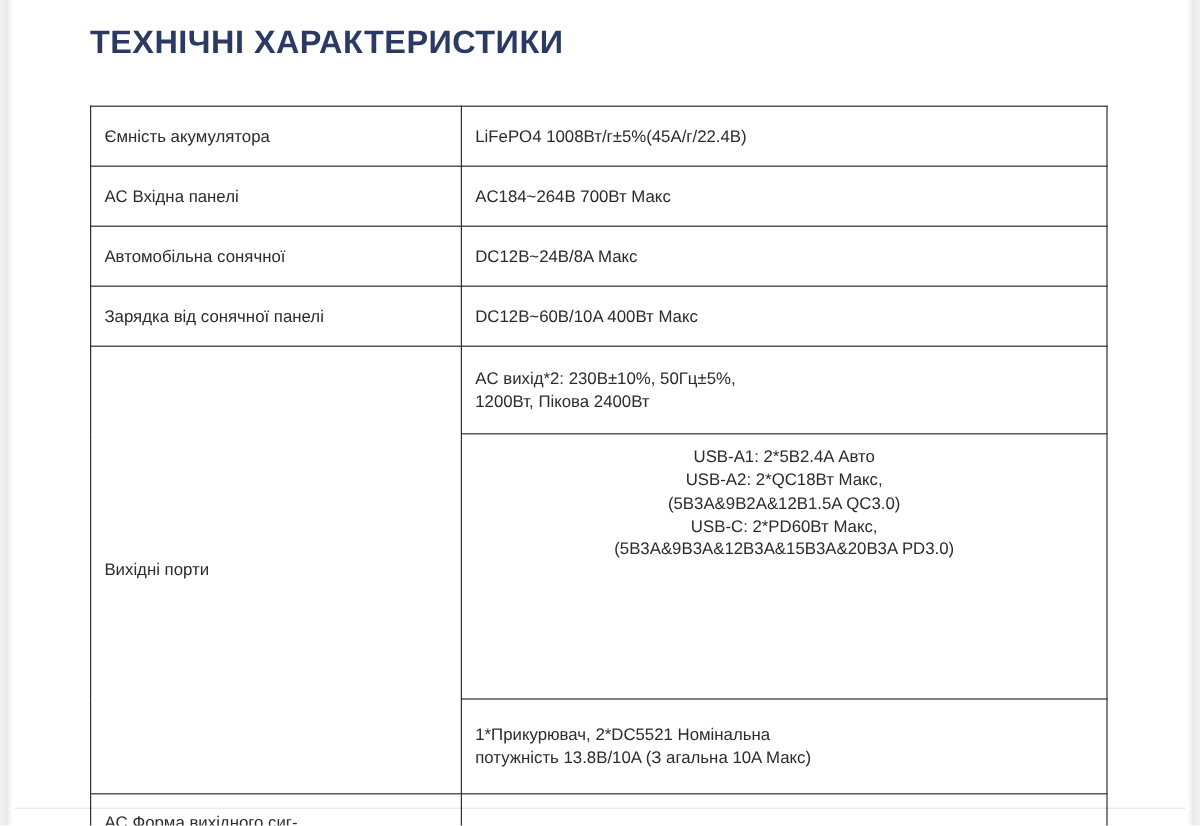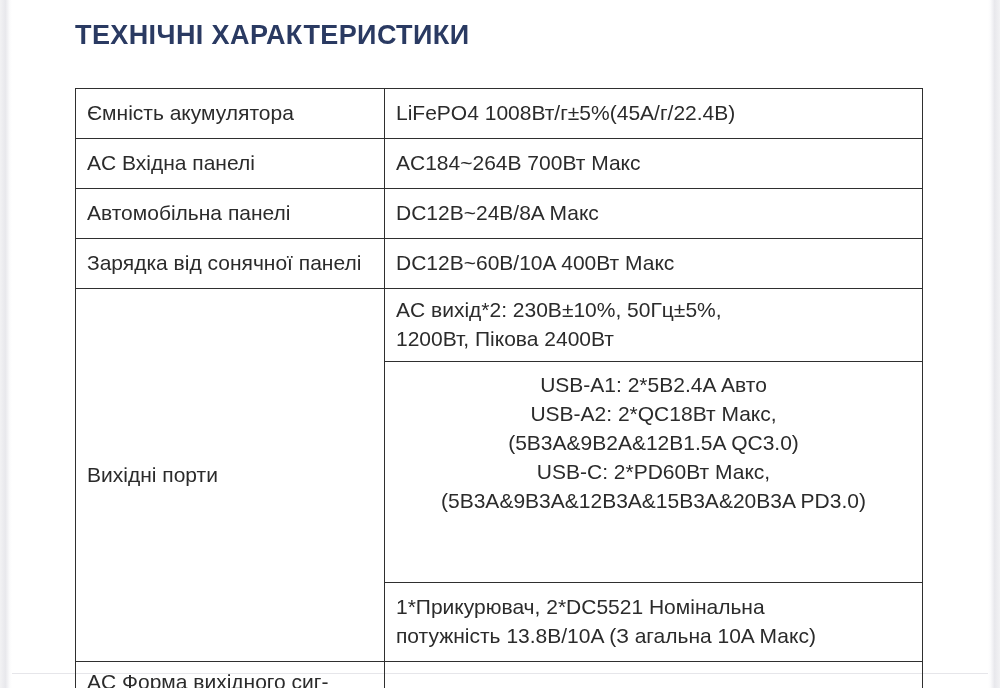--- a/index.html
+++ b/index.html
@@ -58,21 +58,21 @@
     position: absolute;
     left: 63px;
     top: 88px;
     width: 847px;
     border-collapse: collapse;
     table-layout: fixed;
   }
   .spec-table td {
     border: 1.6px solid #2f2f2f;
     padding: 6px 11px;
-    font-size: 21px;
+    font-size: 14px;
     line-height: 1.38;
     color: #2b2b2b;
     vertical-align: middle;
   }
   .col-label { width: 309px; }
   .col-value { width: 538px; }
 
   td.label-cell  { height: 37px; }
   td.value-cell  { height: 37px; }
 
@@ -109,21 +109,21 @@
         <td class="label-cell">Ємність акумулятора</td>
         <td class="value-cell">LiFePO4 1008Вт/г±5%(45А/г/22.4В)</td>
       </tr>
 
       <tr>
         <td class="label-cell">AC Вхідна панелі</td>
         <td class="value-cell">AC184~264В 700Вт Макс</td>
       </tr>
 
       <tr>
-        <td class="label-cell">Автомобільна панелі</td>
+        <td class="label-cell">Автомобільна сонячної</td>
         <td class="value-cell">DC12В~24В/8A Макс</td>
       </tr>
 
       <tr>
         <td class="label-cell">Зарядка від сонячної панелі</td>
         <td class="value-cell">DC12В~60В/10A 400Вт Макс</td>
       </tr>
 
       <tr>
         <td class="ports-label" rowspan="3">Вихідні порти</td>

